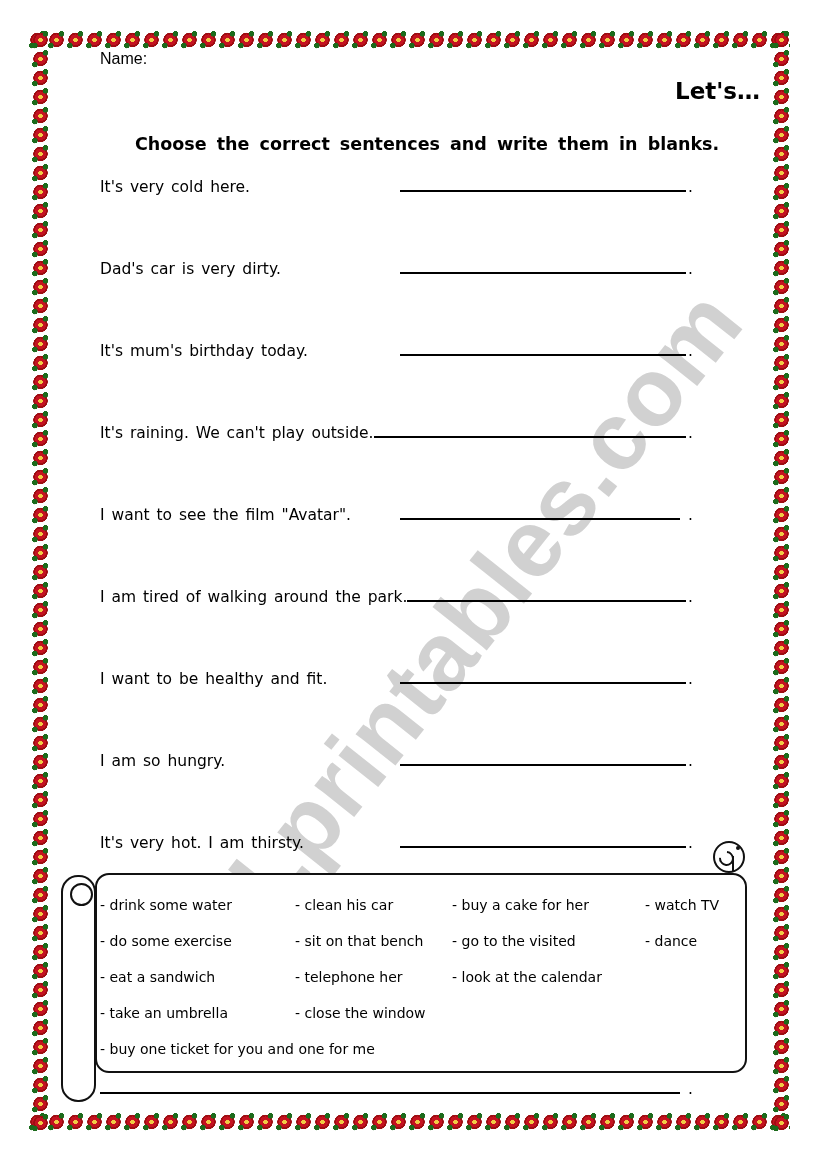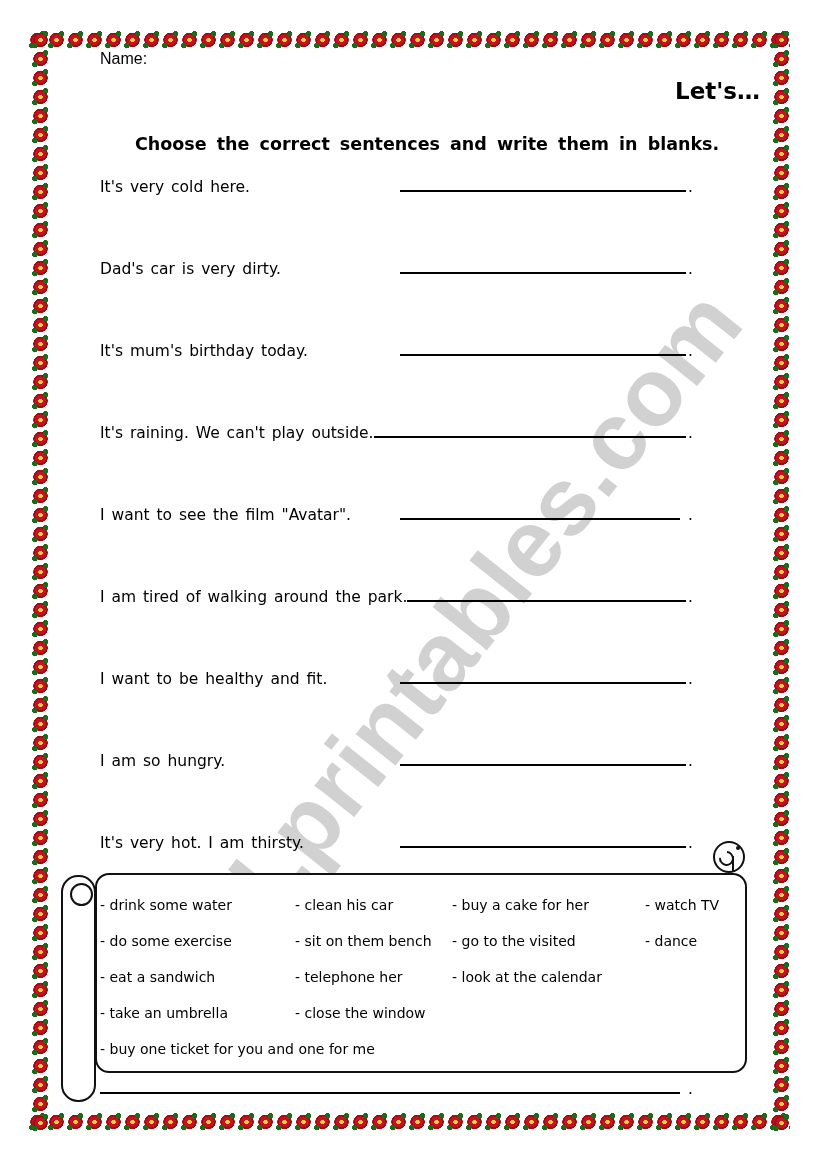--- a/index.html
+++ b/index.html
@@ -157,21 +157,21 @@
 
   <div class="options">
     <div class="opt-row">
       <span>- drink some water</span>
       <span>- clean his car</span>
       <span>- buy a cake for her</span>
       <span>- watch TV</span>
     </div>
     <div class="opt-row">
       <span>- do some exercise</span>
-      <span>- sit on them bench</span>
+      <span>- sit on that bench</span>
       <span>- go to the visited</span>
       <span>- dance</span>
     </div>
     <div class="opt-row">
       <span>- eat a sandwich</span>
       <span>- telephone her</span>
       <span>- look at the calendar</span>
     </div>
     <div class="opt-row">
       <span>- take an umbrella</span>

